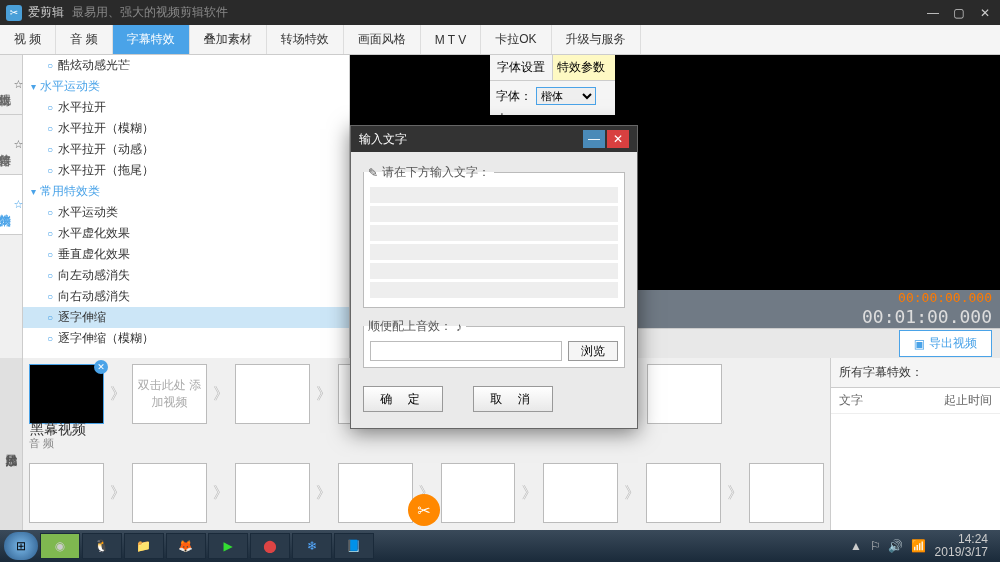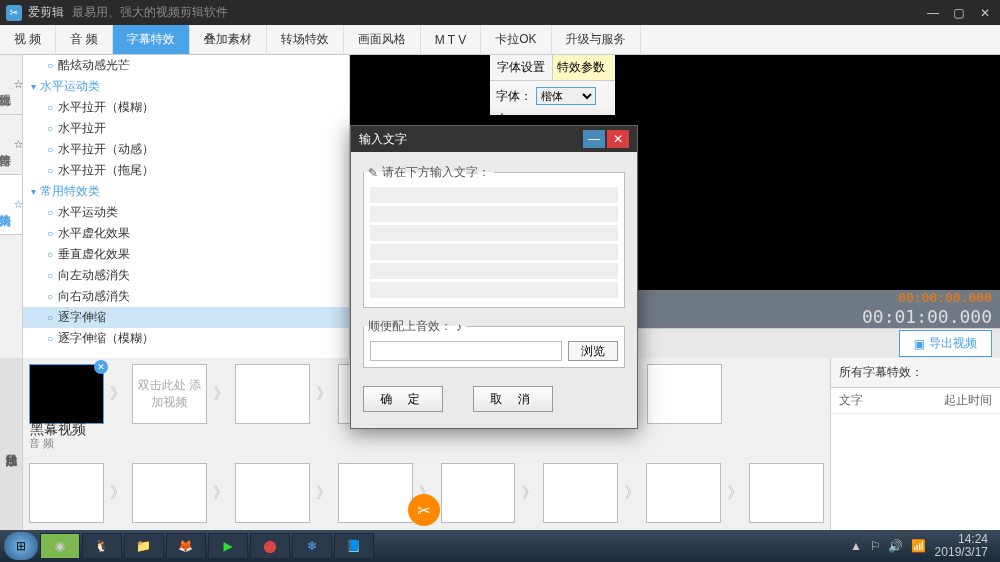--- a/index.html
+++ b/index.html
@@ -103,22 +103,22 @@
 <div class="mainrow">
   <div class="leftcol">
     <div class="vbtn">☆<span>出现特效</span></div>
     <div class="vbtn">☆<span>停留特效</span></div>
     <div class="vbtn active">☆<span>消失特效</span></div>
   </div>
 
   <div class="treepanel">
     <div class="itm">酷炫动感光芒</div>
     <div class="grp">水平运动类</div>
+    <div class="itm">水平拉开</div>
     <div class="itm">水平拉开（模糊）</div>
-    <div class="itm">水平拉开</div>
     <div class="itm">水平拉开（动感）</div>
     <div class="itm">水平拉开（拖尾）</div>
     <div class="grp">常用特效类</div>
     <div class="itm">水平运动类</div>
     <div class="itm">水平虚化效果</div>
     <div class="itm">垂直虚化效果</div>
     <div class="itm">向左动感消失</div>
     <div class="itm">向右动感消失</div>
     <div class="itm sel">逐字伸缩</div>
     <div class="itm">逐字伸缩（模糊）</div>

